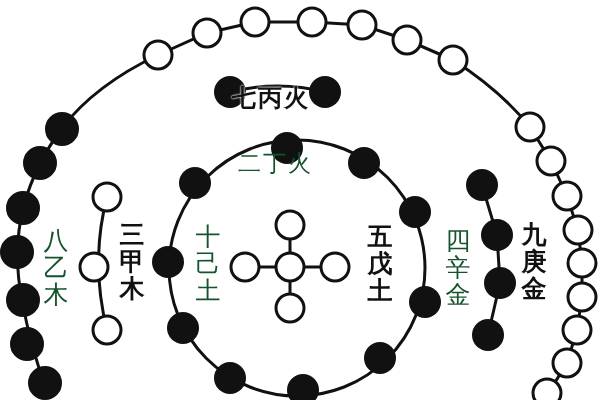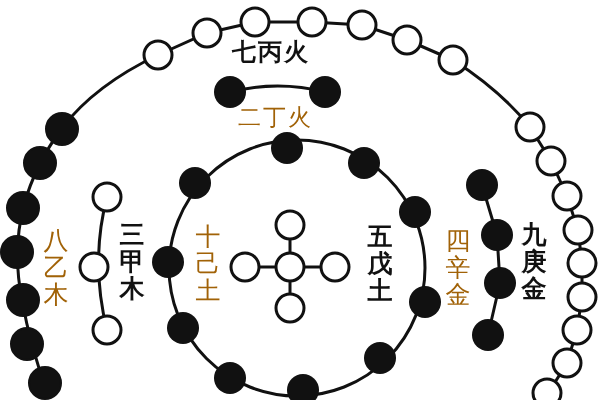--- a/index.html
+++ b/index.html
@@ -2,28 +2,28 @@
 <html><head>
 <meta charset="utf-8">
 <style>
   html, body { margin: 0; padding: 0; background: #ffffff; }
   body { width: 600px; height: 400px; overflow: hidden; position: relative; }
   #diagram { position: absolute; left: 0; top: 0; width: 600px; height: 400px; }
   .lbl {
     position: absolute;
     font-family: "DejaVu Sans", sans-serif;
     font-weight: bold;
-    color: #a16207;
+    color: #14532d;
     line-height: 1;
     text-align: center;
   }
   .lbl span { display: block; }
   .vert { width: 28px; font-size: 25px; }
   .vert span { height: 27px; }
-  .horiz { font-size: 24px; white-space: nowrap; letter-spacing: 2px; }
+  .horiz { font-size: 24px; white-space: nowrap; letter-spacing: 2px; margin-top: 46px; }
   .outline {
     color: #111;
     -webkit-text-stroke: 0px;
     text-shadow: 0 0 2px #fff, 0 0 2px #fff;
   }
 </style>
 </head>
 <body>
 
 <svg id="diagram" viewBox="0 0 600 400" xmlns="http://www.w3.org/2000/svg">

